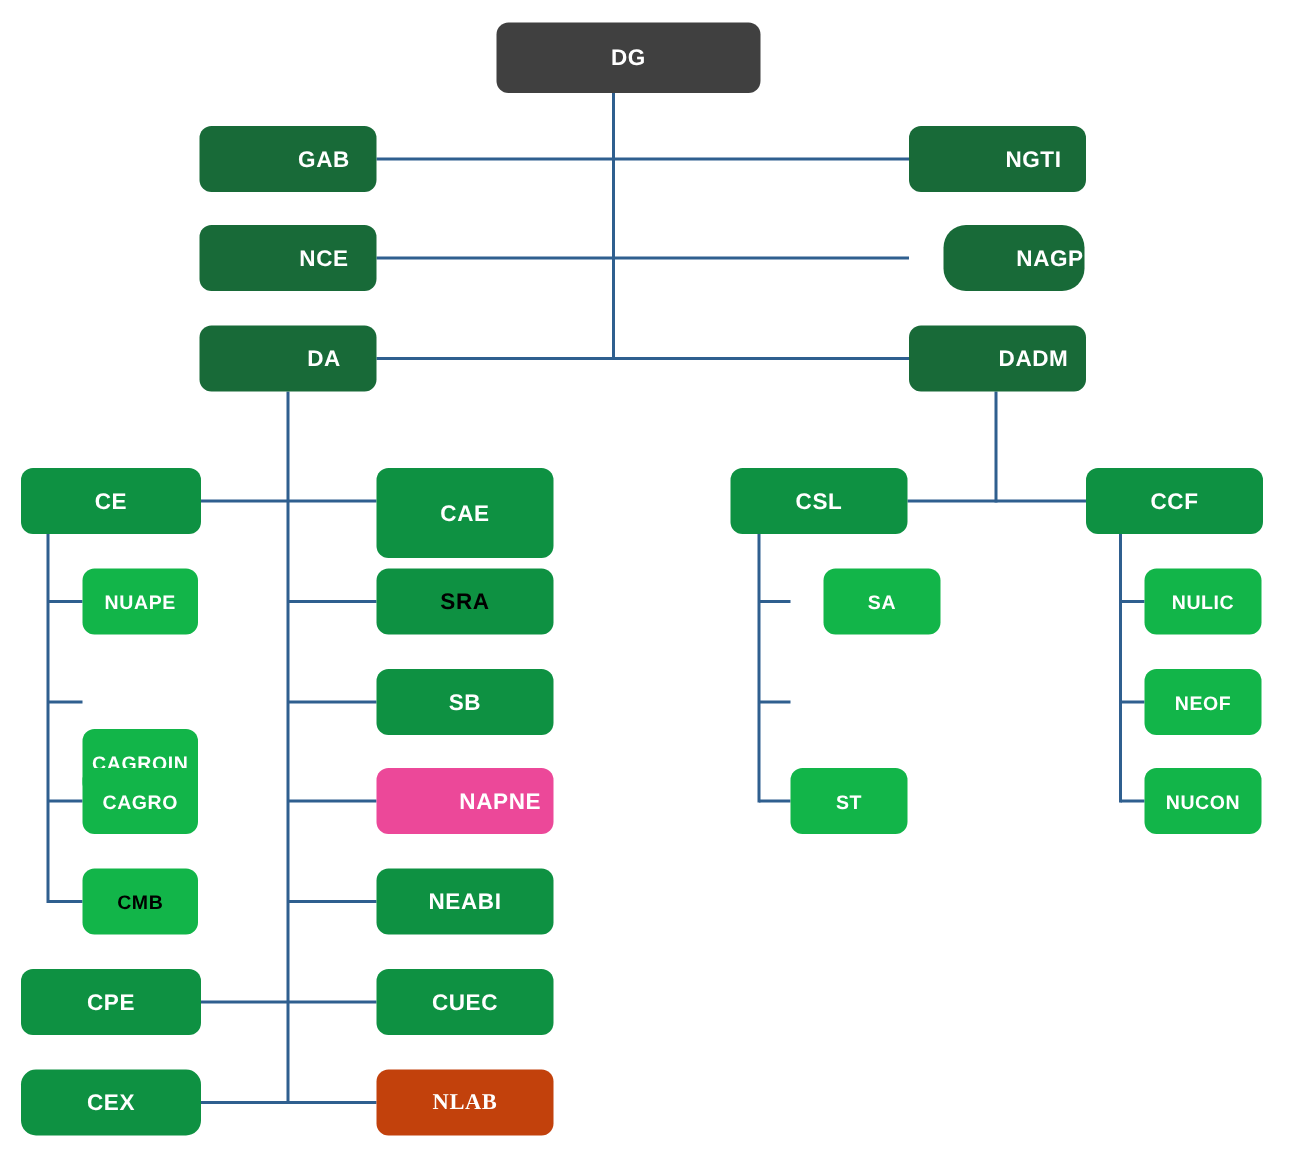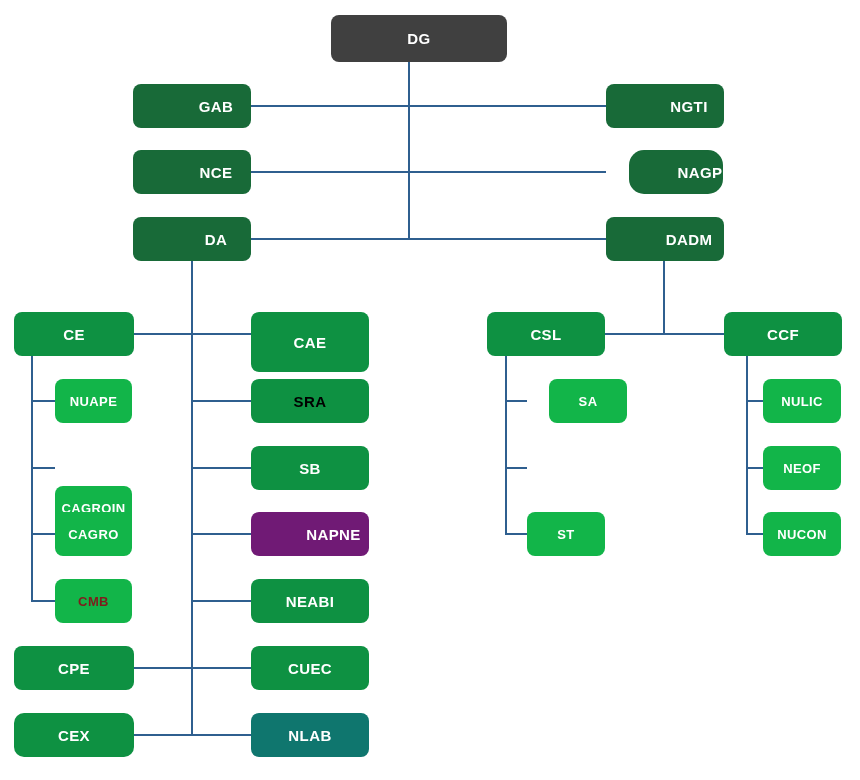--- a/index.html
+++ b/index.html
@@ -71,30 +71,30 @@
     <div class="node level1" style="left: 133px; top: 84px; width: 118px; height: 44px; background: rgb(24, 106, 56); color: rgb(255, 255, 255);">GAB</div>
     <div class="node level1" style="left: 133px; top: 150px; width: 118px; height: 44px; background: rgb(24, 106, 56); color: rgb(255, 255, 255);">NCE</div>
     <div class="node level1" style="left: 133px; top: 217px; width: 118px; height: 44px; background: rgb(24, 106, 56); color: rgb(255, 255, 255);">DA</div>
     <div class="node level1" style="left: 606px; top: 84px; width: 118px; height: 44px; background: rgb(24, 106, 56); color: rgb(255, 255, 255);">NGTI</div>
     <div class="node level1" style="left: 629px; top: 150px; width: 94px; height: 44px; background: rgb(24, 106, 56); color: rgb(255, 255, 255); border-radius: 15px;">NAGP</div>
     <div class="node level1" style="left: 606px; top: 217px; width: 118px; height: 44px; background: rgb(24, 106, 56); color: rgb(255, 255, 255);">DADM</div>
     <div class="node level2" style="left: 14px; top: 312px; width: 120px; height: 44px; background: rgb(14, 145, 66); color: rgb(255, 255, 255);">CE</div>
     <div class="node level2" style="left: 251px; top: 312px; width: 118px; height: 60px; background: rgb(14, 145, 66); color: rgb(255, 255, 255);">CAE</div>
     <div class="node level2" style="left: 251px; top: 379px; width: 118px; height: 44px; background: rgb(14, 145, 66); color: #000000;">SRA</div>
     <div class="node level2" style="left: 251px; top: 446px; width: 118px; height: 44px; background: rgb(14, 145, 66); color: rgb(255, 255, 255);">SB</div>
-    <div class="node level2" style="left: 251px; top: 512px; width: 118px; height: 44px; background: #701a75; color: rgb(255, 255, 255); padding-left: 47px;">NAPNE</div>
+    <div class="node level2" style="left: 251px; top: 512px; width: 118px; height: 44px; background: #ec4899; color: rgb(255, 255, 255); padding-left: 47px;">NAPNE</div>
     <div class="node level2" style="left: 251px; top: 579px; width: 118px; height: 44px; background: rgb(14, 145, 66); color: rgb(255, 255, 255);">NEABI</div>
     <div class="node level2" style="left: 251px; top: 646px; width: 118px; height: 44px; background: rgb(14, 145, 66); color: rgb(255, 255, 255);">CUEC</div>
-    <div class="node level2" style="left: 251px; top: 713px; width: 118px; height: 44px; background: #0f766e; color: rgb(255, 255, 255);">NLAB</div>
+    <div class="node level2" style="left: 251px; top: 713px; width: 118px; height: 44px; background: #c2410c; color: rgb(255, 255, 255); font-family: Liberation Serif, serif;">NLAB</div>
     <div class="node level2" style="left: 14px; top: 646px; width: 120px; height: 44px; background: rgb(14, 145, 66); color: rgb(255, 255, 255);">CPE</div>
     <div class="node level2" style="left: 14px; top: 713px; width: 120px; height: 44px; background: rgb(14, 145, 66); color: rgb(255, 255, 255); border-radius: 10px;">CEX</div>
     <div class="node level3" style="left: 55px; top: 379px; width: 77px; height: 44px; background: rgb(18, 181, 73); color: rgb(255, 255, 255);">NUAPE</div>
     <div class="node level3" style="left: 55px; top: 446px; width: 77px; height: 44px; background: rgb(18, 181, 73); color: rgb(255, 255, 255); margin-top: 40px;">CAGROIN</div>
     <div class="node level3" style="left: 55px; top: 512px; width: 77px; height: 44px; background: rgb(18, 181, 73); color: rgb(255, 255, 255);">CAGRO</div>
-    <div class="node level3" style="left: 55px; top: 579px; width: 77px; height: 44px; background: rgb(18, 181, 73); color: #7f1d1d;">CMB</div>
+    <div class="node level3" style="left: 55px; top: 579px; width: 77px; height: 44px; background: rgb(18, 181, 73); color: #000000;">CMB</div>
     <div class="node level2" style="left: 487px; top: 312px; width: 118px; height: 44px; background: rgb(14, 145, 66); color: rgb(255, 255, 255);">CSL</div>
     <div class="node level2" style="left: 724px; top: 312px; width: 118px; height: 44px; background: rgb(14, 145, 66); color: rgb(255, 255, 255);">CCF</div>
     <div class="node level3" style="left: 527px; top: 379px; width: 78px; height: 44px; background: rgb(18, 181, 73); color: rgb(255, 255, 255); margin-left: 22px;">SA</div>
     <div class="node level3" style="left: 527px; top: 512px; width: 78px; height: 44px; background: rgb(18, 181, 73); color: rgb(255, 255, 255);">ST</div>
     <div class="node level3" style="left: 763px; top: 379px; width: 78px; height: 44px; background: rgb(18, 181, 73); color: rgb(255, 255, 255);">NULIC</div>
     <div class="node level3" style="left: 763px; top: 446px; width: 78px; height: 44px; background: rgb(18, 181, 73); color: rgb(255, 255, 255);">NEOF</div>
     <div class="node level3" style="left: 763px; top: 512px; width: 78px; height: 44px; background: rgb(18, 181, 73); color: rgb(255, 255, 255);">NUCON</div>
   </div>
 
 </body></html>

